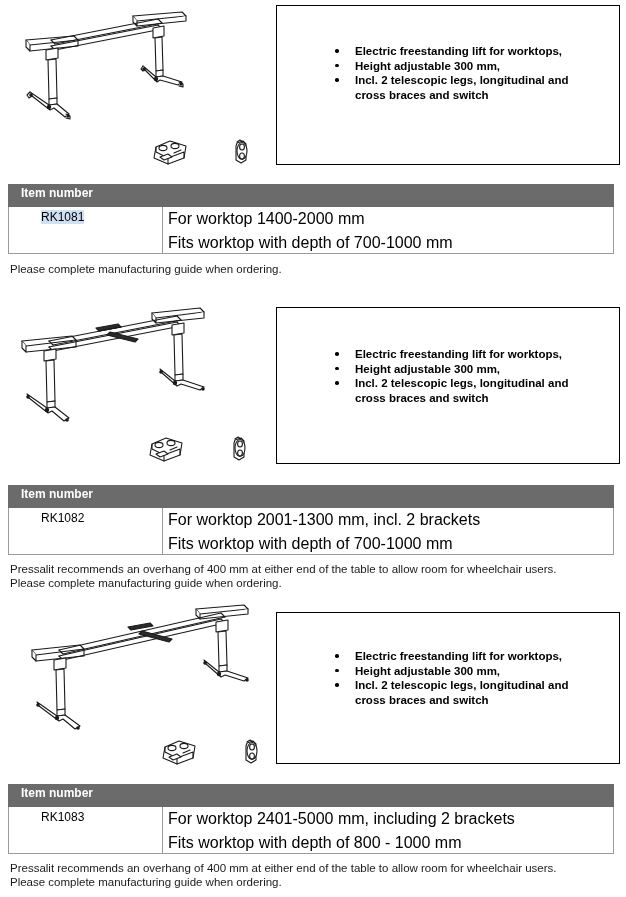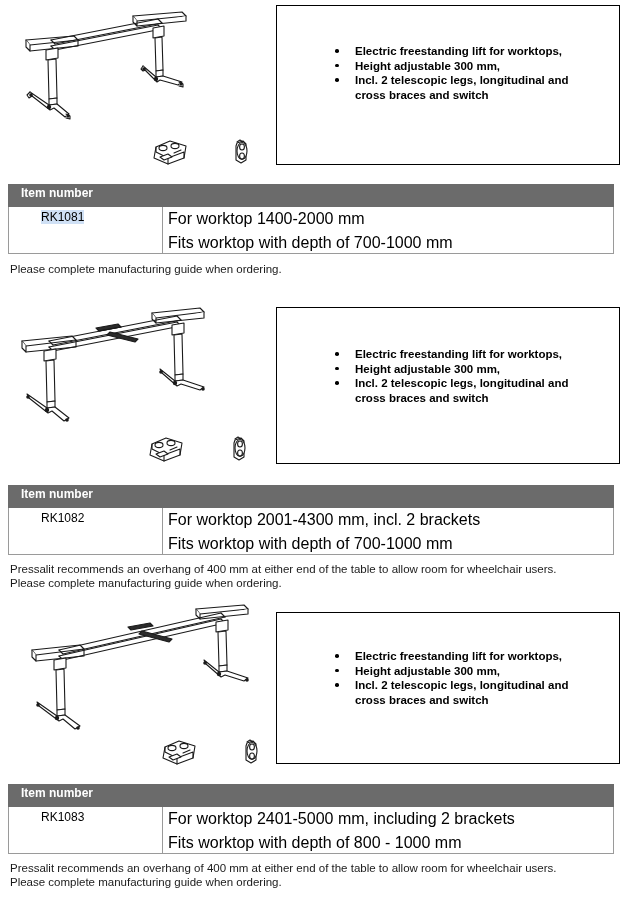--- a/index.html
+++ b/index.html
@@ -320,21 +320,21 @@
         <th class="col-num">Item number</th>
         <th></th>
       </tr>
     </thead>
     <tbody>
       <tr>
         <td class="cell-item">
           <span class="item-code">RK1082</span>
         </td>
         <td class="cell-desc">
-          <div class="desc-line">For worktop 2001-4300 mm, incl. 2 brackets</div>
+          <div class="desc-line">For worktop 2001-1300 mm, incl. 2 brackets</div>
           <div class="desc-line second">Fits worktop with depth of 700-1000 mm</div>
         </td>
       </tr>
     </tbody>
   </table>
 
   <div class="note" style="top:562px;">
     <span class="note-line">Pressalit recommends an overhang of 400 mm at either end of the table to allow room for wheelchair users.</span>
     <span class="note-line">Please complete manufacturing guide when ordering.</span>
   </div>

